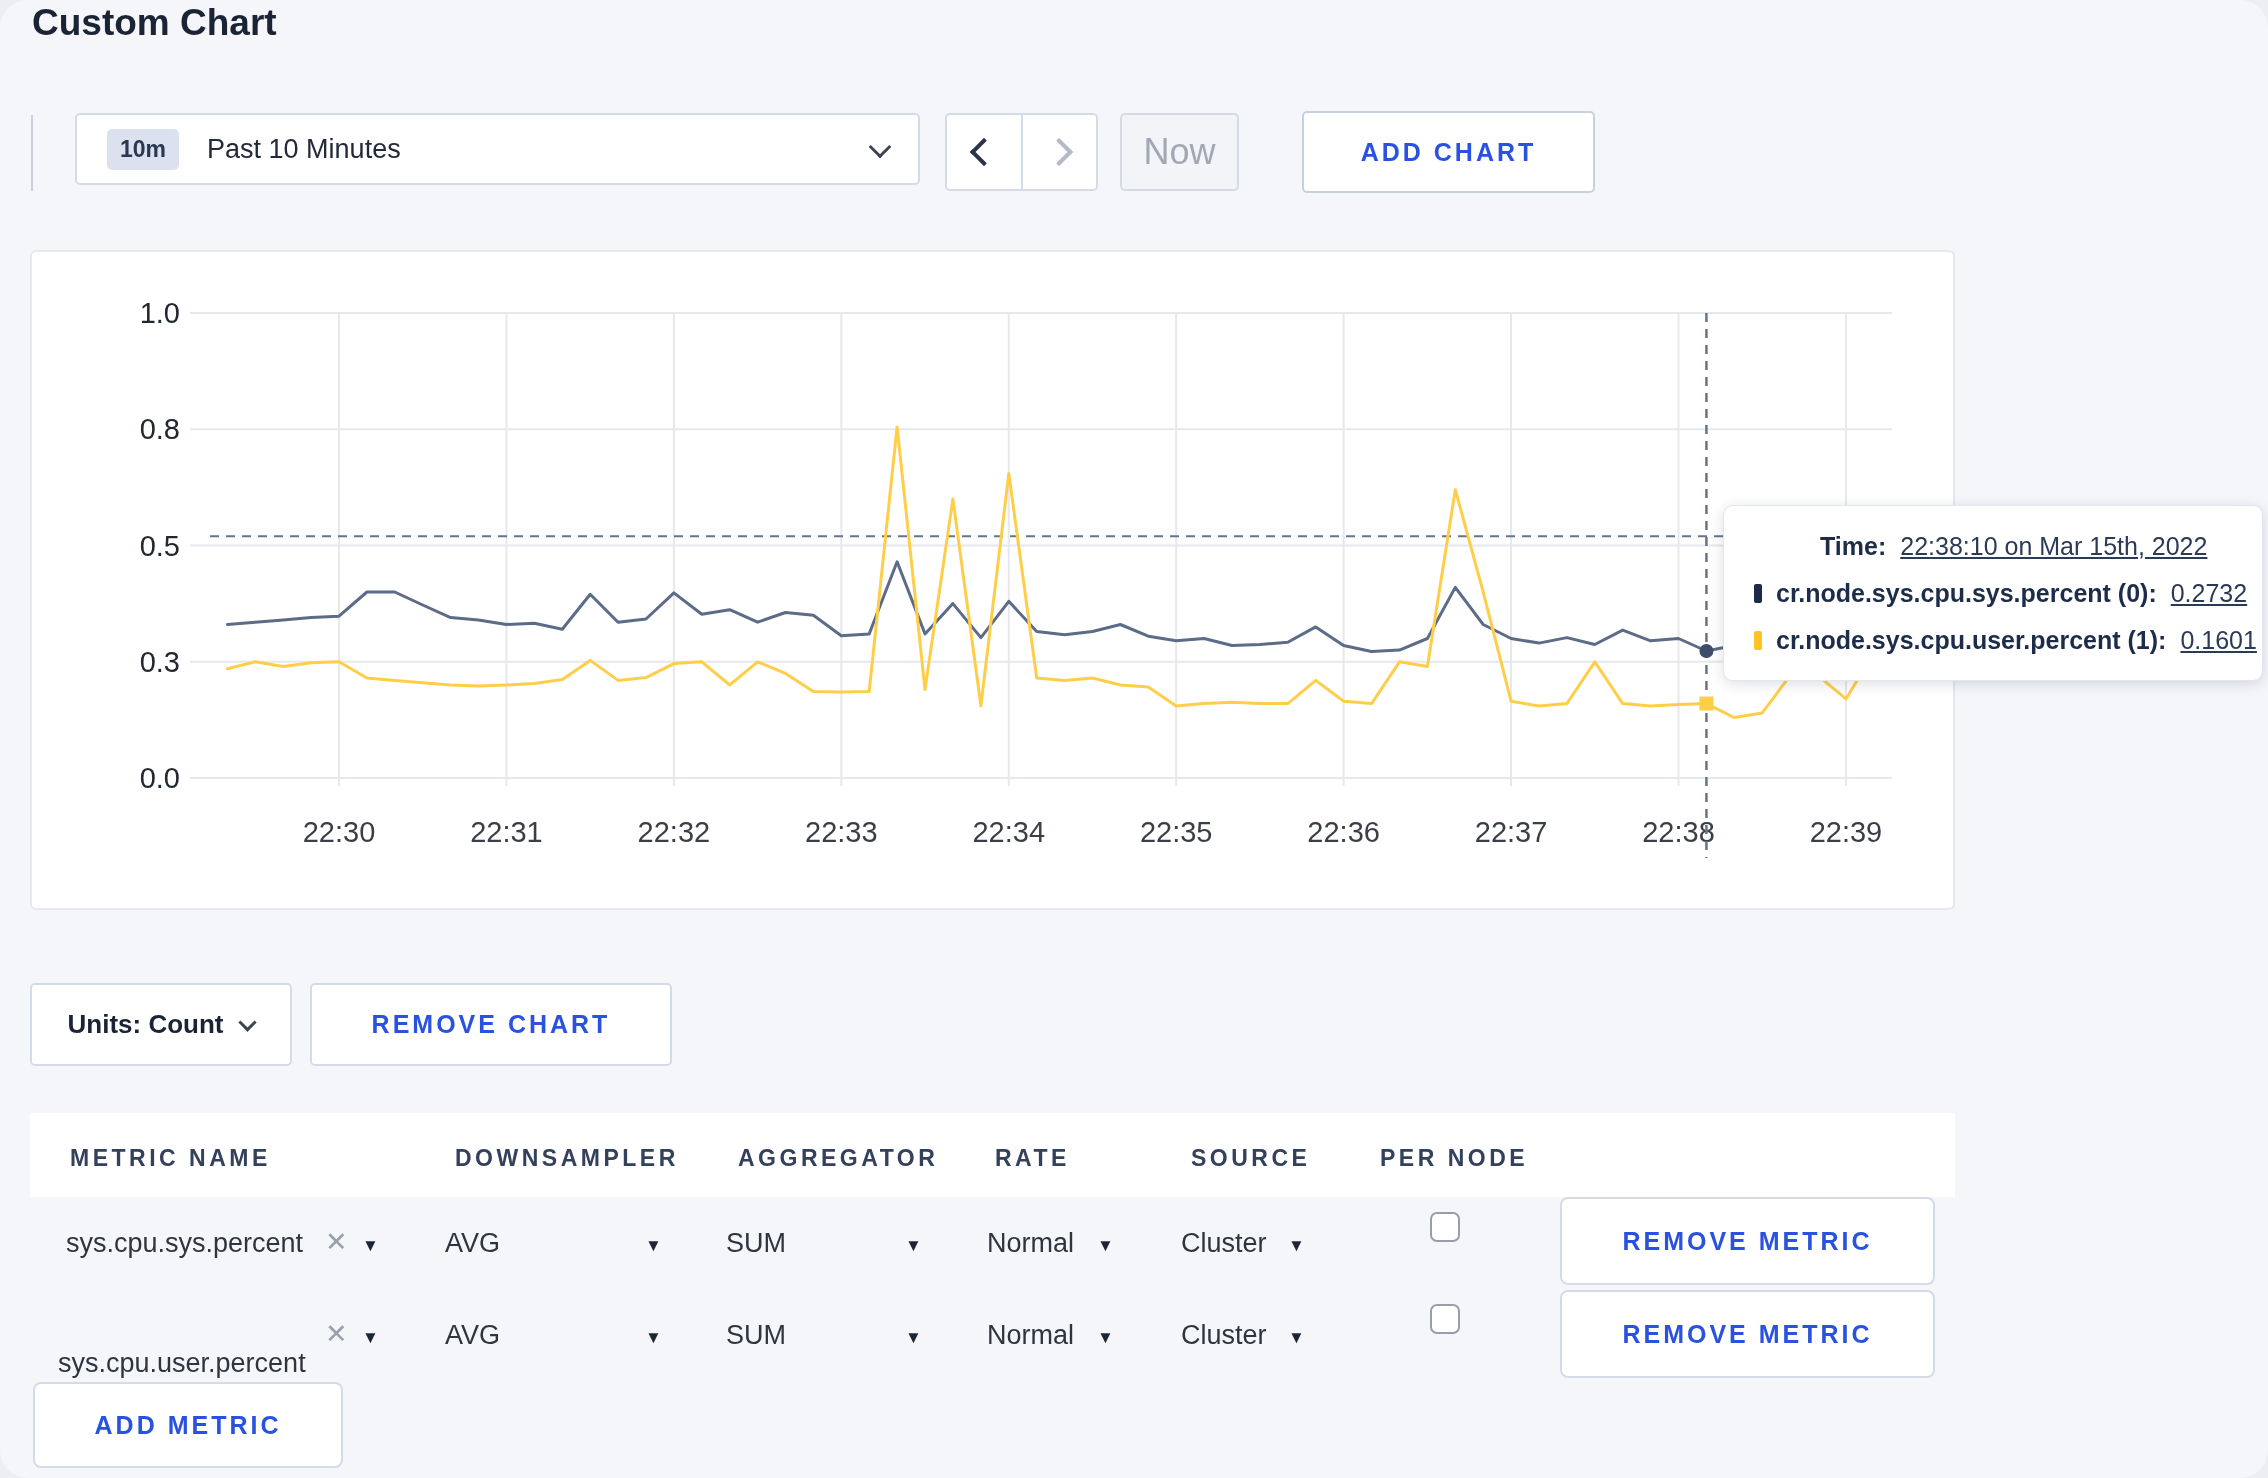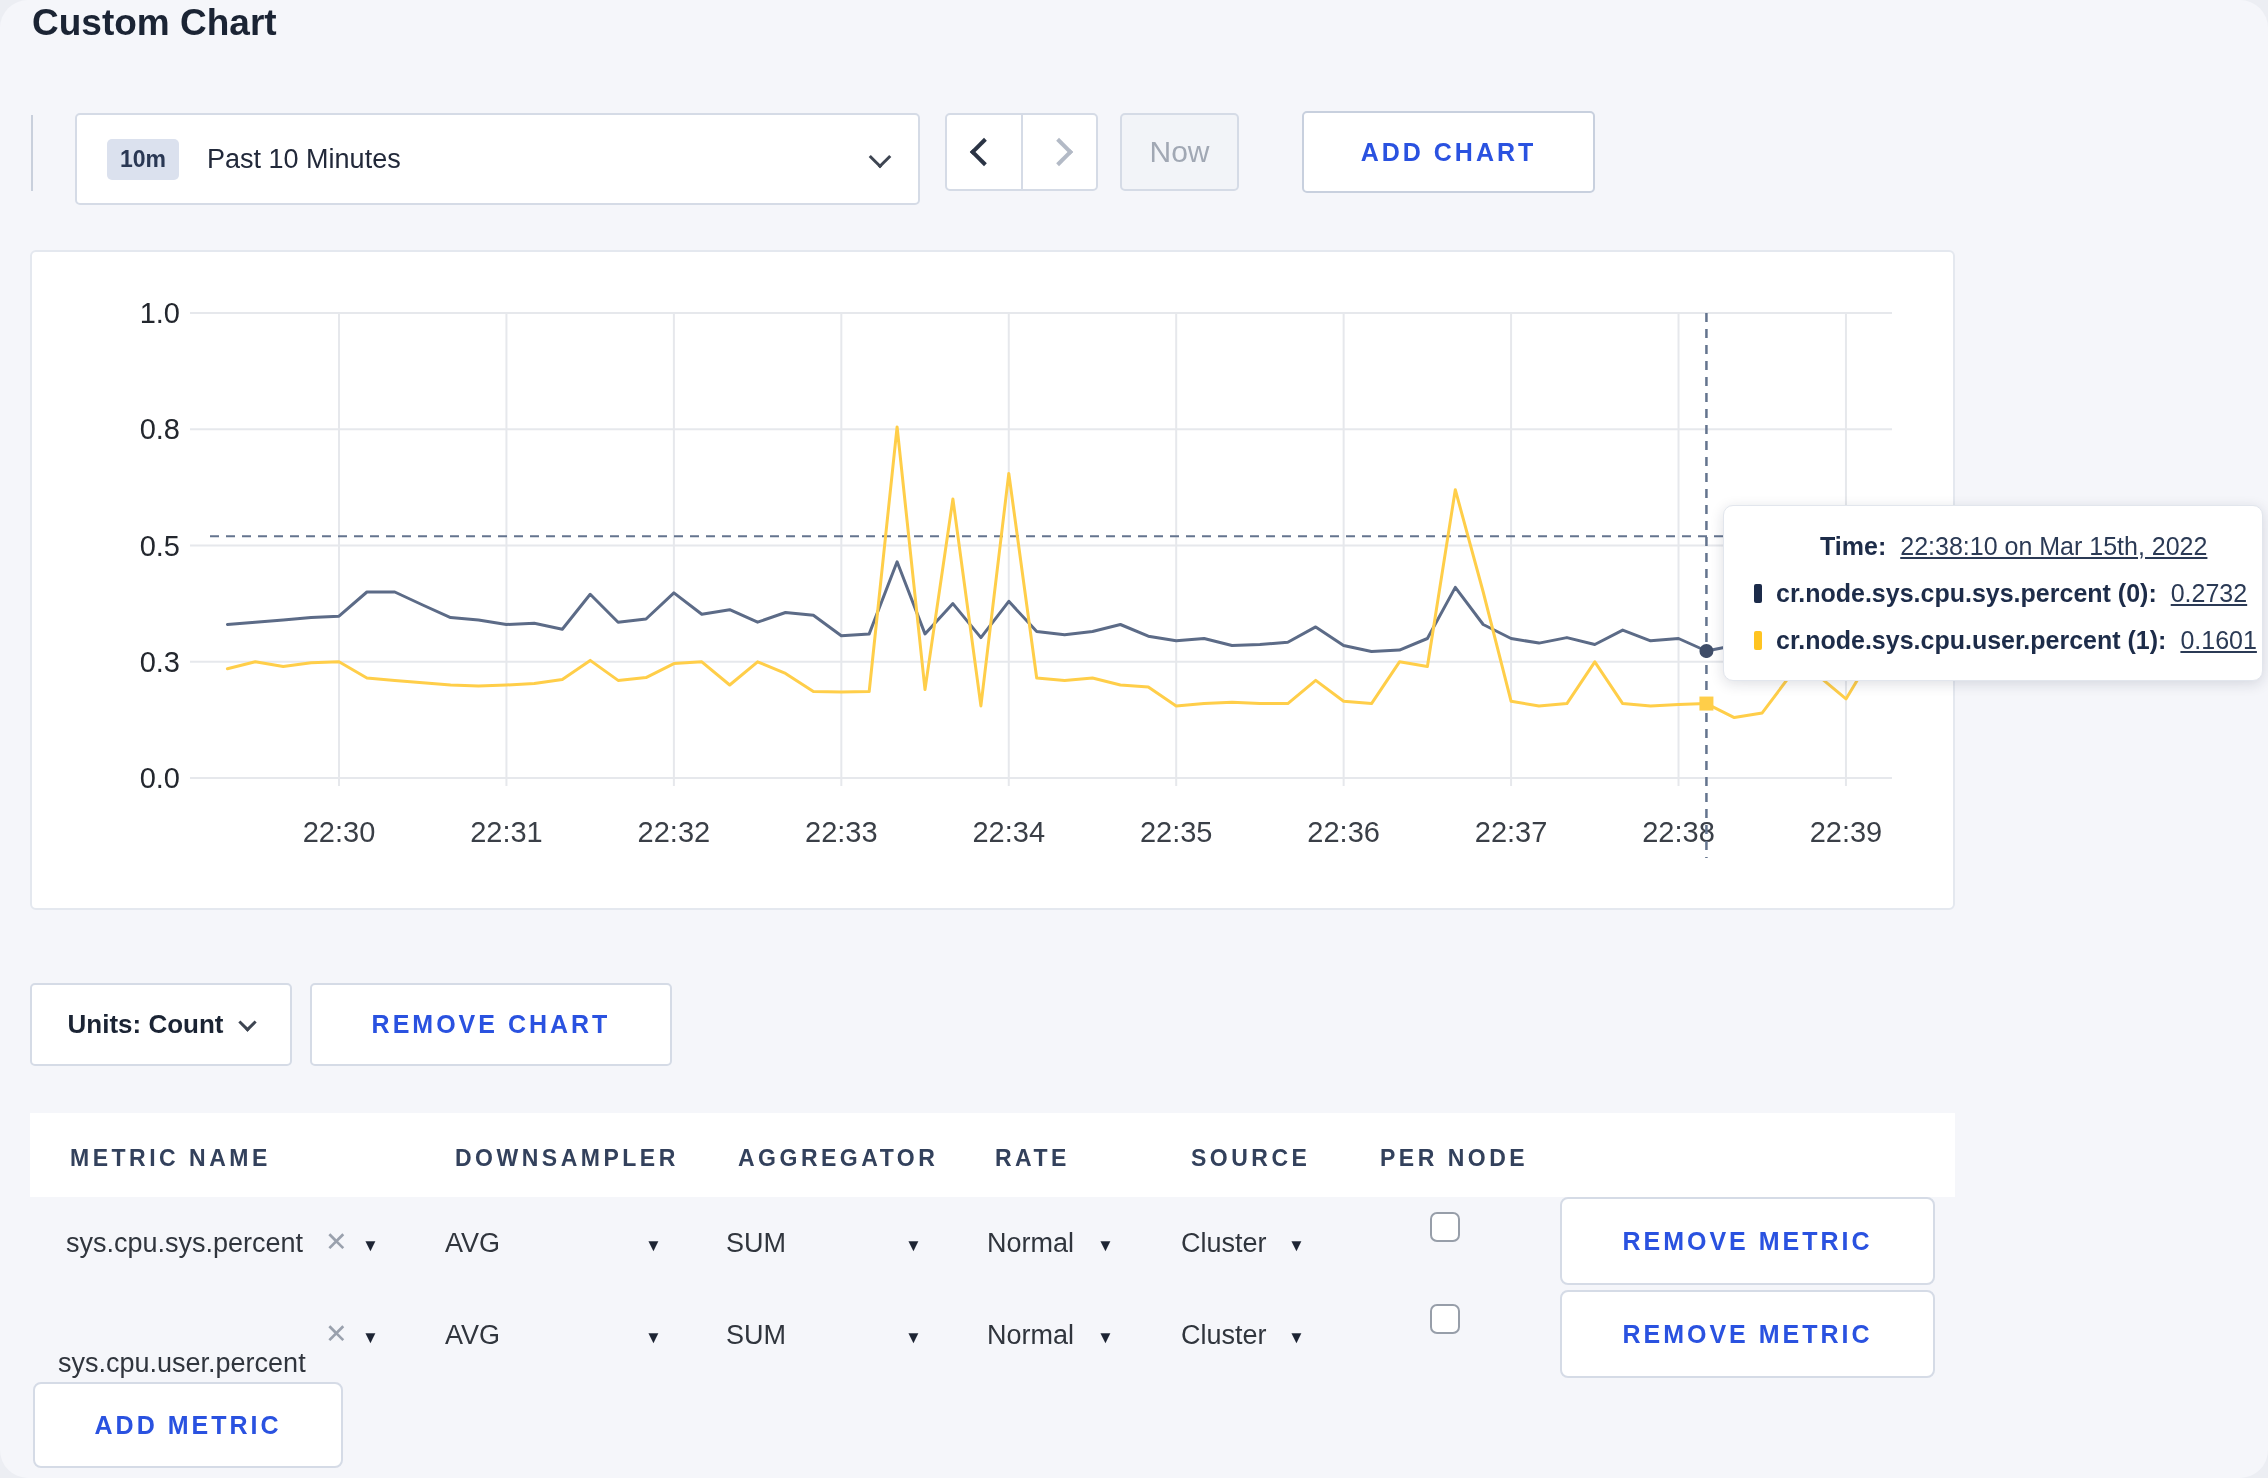--- a/index.html
+++ b/index.html
@@ -29,36 +29,36 @@
 </style>
 </head>
 <body>
 
 <div id="app">
 
   <div class="abs" style="left:32px;top:2px;font-size:37px;font-weight:600;color:#1b2434;">Custom Chart</div>
 
   <div class="abs" style="left:31px;top:115px;width:2px;height:76px;background:#c9d0dc;"></div>
 
-  <div class="abs btn" style="left:75px;top:113px;width:845px;height:92px;justify-content:flex-start;padding:0 30px;">
+  <div class="abs btn" style="left:75px;top:113px;width:845px;height:72px;justify-content:flex-start;padding:0 30px;">
     <span style="background:#dbe1ee;border-radius:5px;padding:7px 13px;font-size:23px;font-weight:700;color:#2a3854;">10m</span>
     <span style="margin-left:28px;font-size:27px;color:#22293a;">Past 10 Minutes</span>
     <span class="chev chev-down" style="margin-left:auto;margin-bottom:4px;"></span>
   </div>
 
   <div class="abs" style="left:945px;top:113px;width:153px;height:78px;background:#fff;border:2px solid #d5dbe6;border-radius:5px;box-sizing:border-box;display:flex;">
     <div style="flex:1;display:flex;align-items:center;justify-content:center;border-right:2px solid #d5dbe6;cursor:pointer;">
       <span class="chev chev-left"></span>
     </div>
     <div style="flex:1;display:flex;align-items:center;justify-content:center;cursor:pointer;">
       <span class="chev chev-right"></span>
     </div>
   </div>
 
-  <div class="abs btn" style="left:1120px;top:113px;width:119px;height:78px;background:#f2f4f8;color:#a1a8b4;font-size:30px;">Now</div>
+  <div class="abs btn" style="left:1120px;top:113px;width:119px;height:78px;background:#f2f4f8;color:#a1a8b4;font-size:36px;">Now</div>
 
   <div class="abs btn btn-blue" style="left:1302px;top:111px;width:293px;height:82px;border-color:#c8d0de;">ADD CHART</div>
 
   <div class="abs card" style="left:30px;top:250px;width:1925px;height:660px;"></div>
   <svg id="chart-svg" class="abs" style="left:30px;top:250px;" width="1925" height="660" viewBox="0 0 1925 660">
       <line x1="160" y1="528" x2="1862" y2="528" stroke="#e6e8ec" stroke-width="2"></line>
       <text x="150" y="538" text-anchor="end" font-size="29" fill="#23272e">0.0</text>
       <line x1="160" y1="411.75" x2="1862" y2="411.75" stroke="#e6e8ec" stroke-width="2"></line>
       <text x="150" y="421.75" text-anchor="end" font-size="29" fill="#23272e">0.3</text>
       <line x1="160" y1="295.5" x2="1862" y2="295.5" stroke="#e6e8ec" stroke-width="2"></line>

